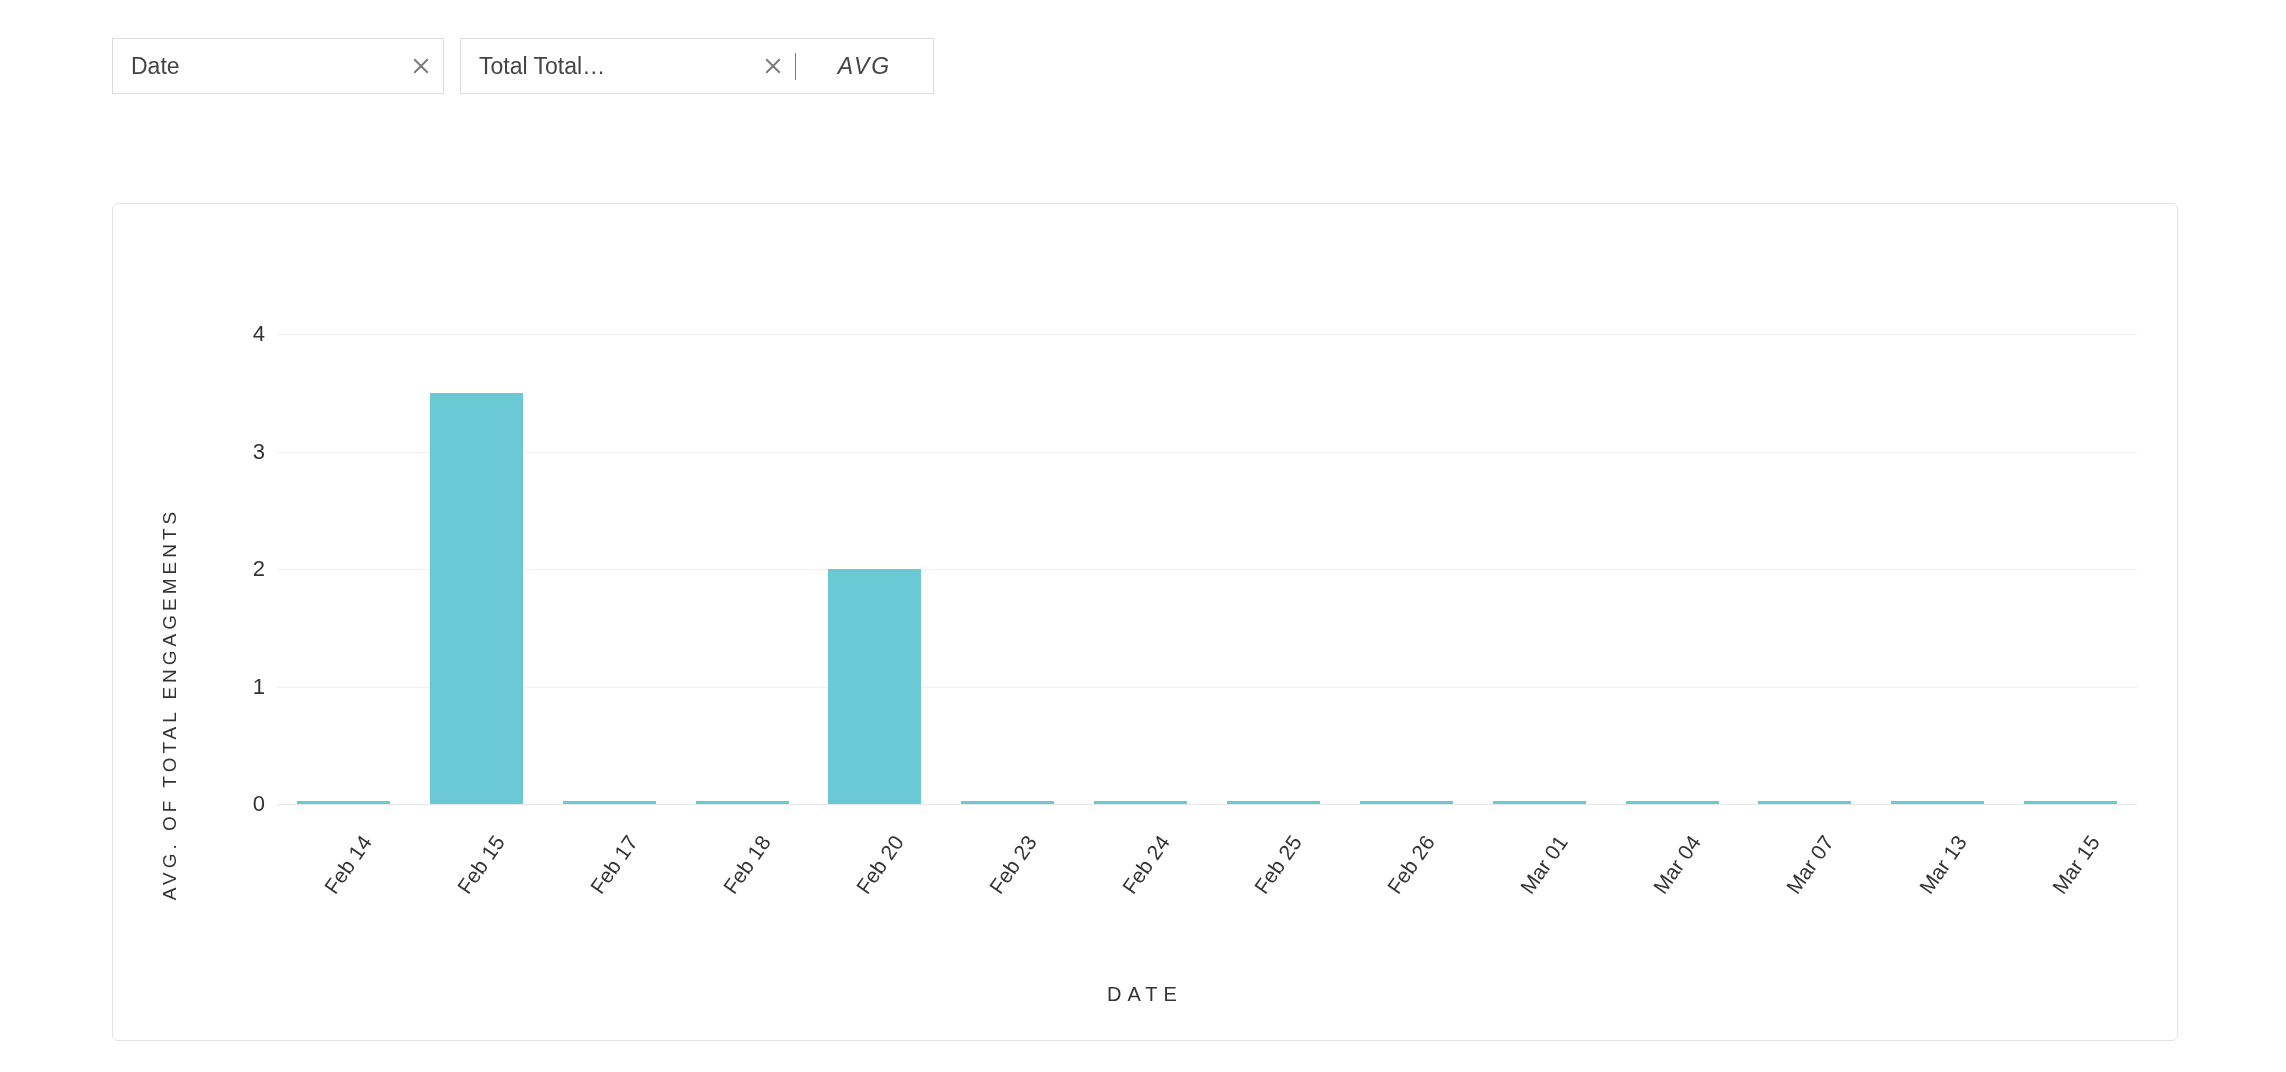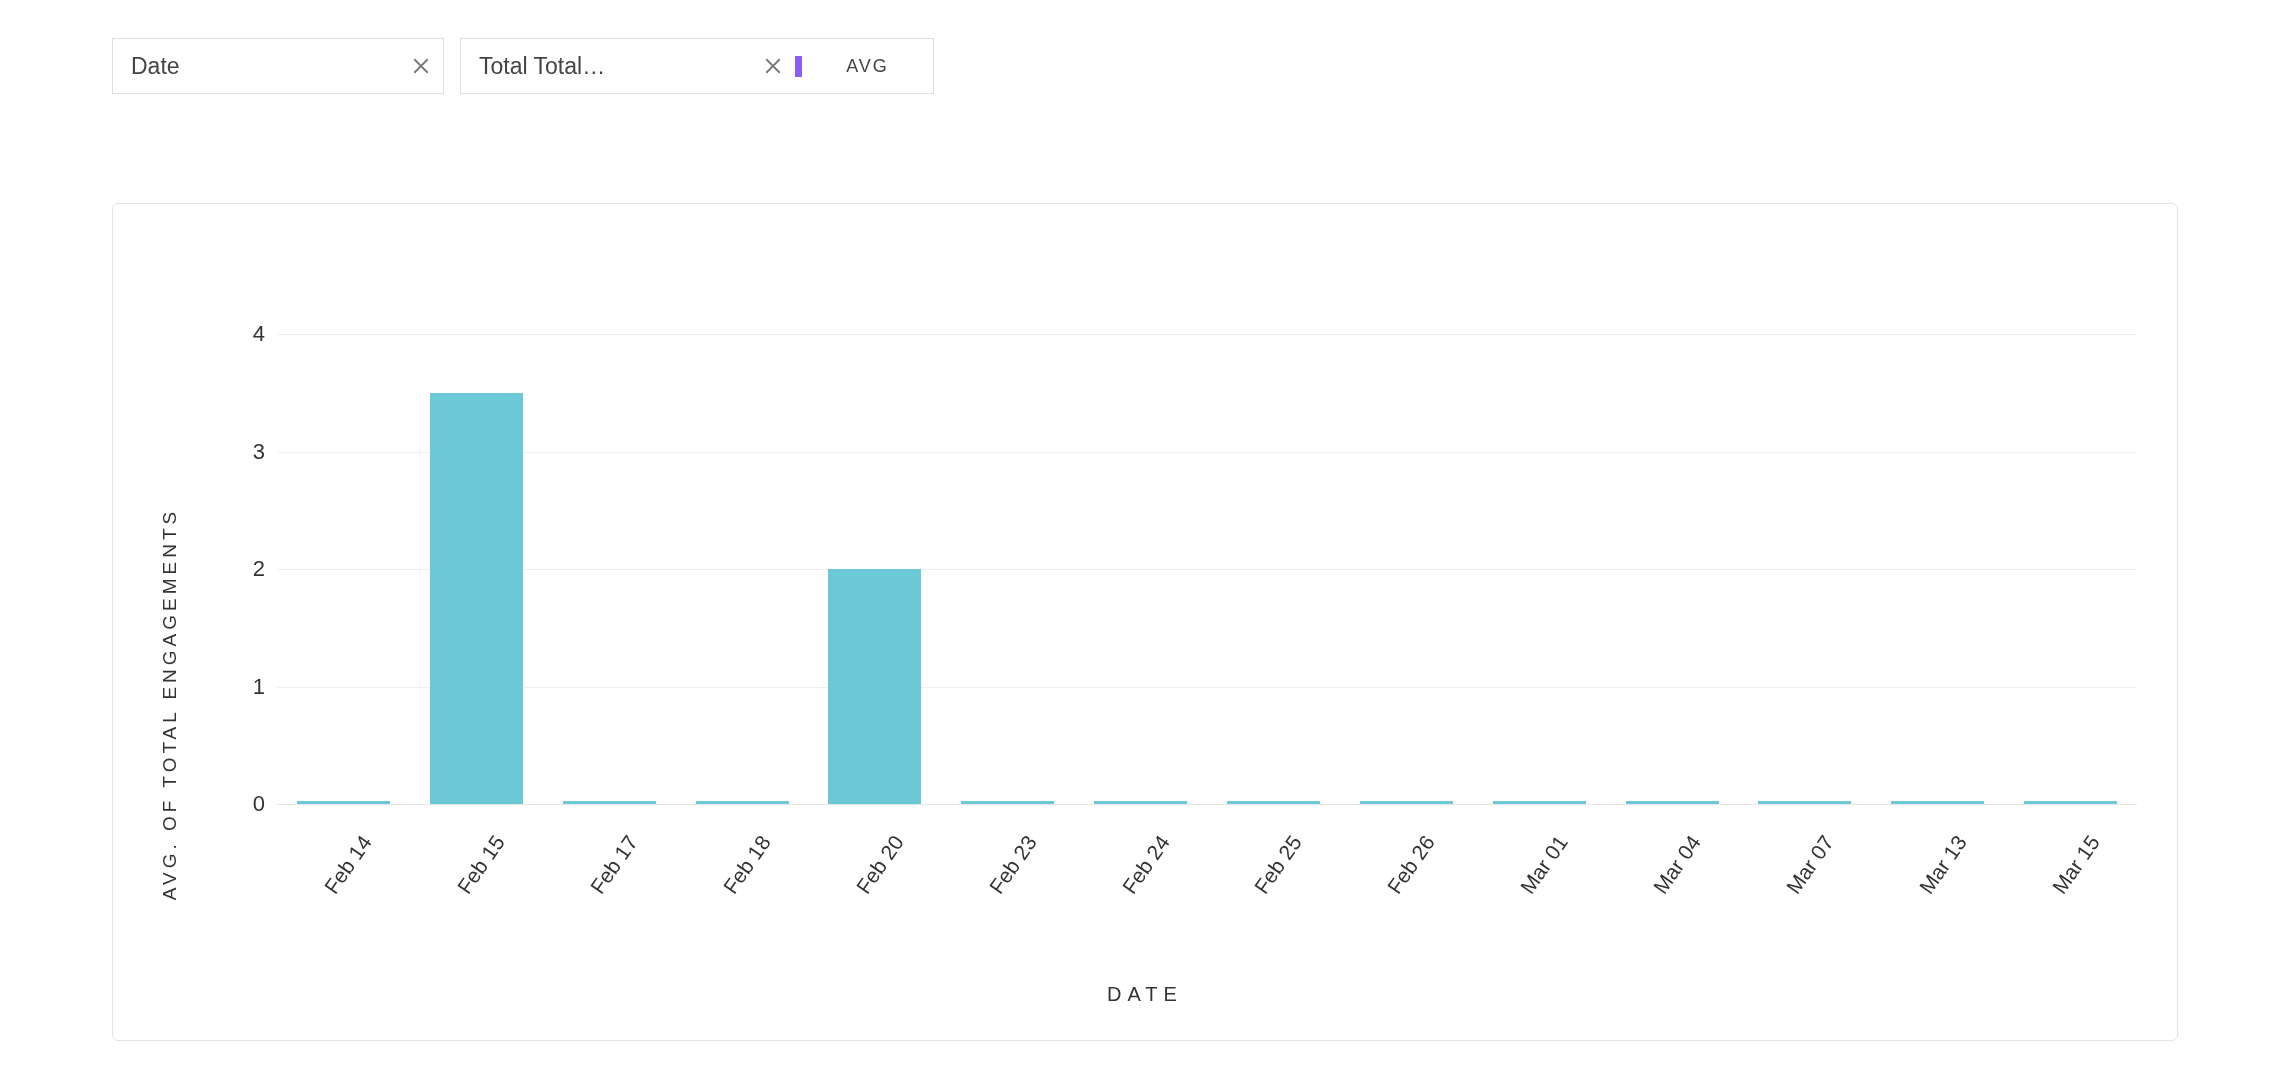--- a/index.html
+++ b/index.html
@@ -40,27 +40,28 @@
     text-overflow: ellipsis;
   }
   .pill-close {
     width: 44px;
     display: flex; align-items: center; justify-content: center;
     color: #666;
     cursor: pointer;
   }
   .pill-close svg { width: 18px; height: 18px; stroke: #777; stroke-width: 1.6; fill: none; }
   .pill-agg {
-    border-left: 7px solid #8b5cf6;
+    border-left: 1px solid #8b5cf6;
     width: 138px;
     display: flex; align-items: center; justify-content: center;
-    font-size: 18px;
+    font-size: 23px;
     letter-spacing: 2px;
     color: #444;
     cursor: pointer;
+    font-style: italic;
   }
   
   .chart-card {
     position: absolute;
     top: 203px; left: 112px;
     width: 2066px; height: 838px;
     border: 1px solid #e4e4e4;
     border-radius: 6px;
     background: #fff;
   }

